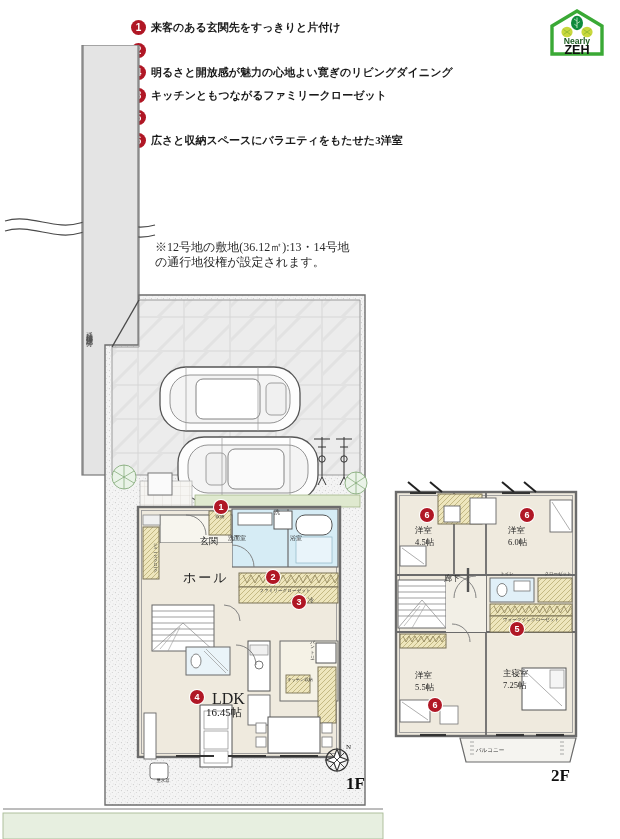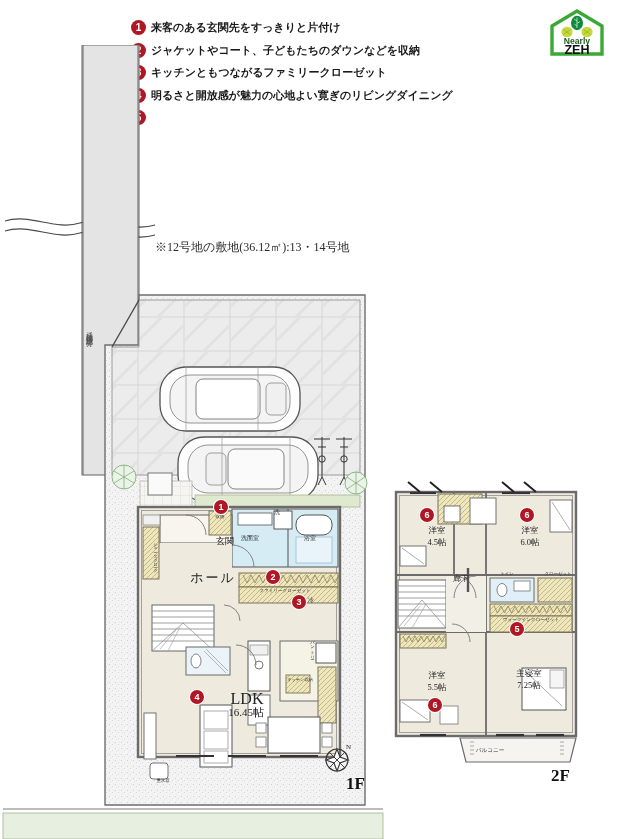--- a/index.html
+++ b/index.html
@@ -33,21 +33,21 @@
     position:absolute;writing-mode:vertical-rl;font-size:7px;color:#555;
     letter-spacing:1px;white-space:nowrap;
   }
 
   
   .floorlab{position:absolute;font-family:"Liberation Serif",serif;font-weight:bold;font-size:17px;color:#111;}
 
   
   .f2{position:absolute;left:390px;top:480px;width:200px;height:290px;}
 
-  .rmname{position:absolute;text-align:center;font-size:8.5px;color:#222;line-height:10px;white-space:nowrap;}
+  .rmname{position:absolute;text-align:left;font-size:8.5px;color:#222;line-height:10px;white-space:nowrap;}
   .tiny{position:absolute;font-size:4.6px;color:#333;line-height:5.4px;text-align:center;white-space:nowrap;}
   .tiny2{position:absolute;font-size:4px;color:#333;line-height:4.6px;text-align:center;white-space:nowrap;}
   .mkr{
     position:absolute;width:14px;height:14px;border-radius:50%;background:#b01725;color:#fff;
     font-family:"Liberation Sans",sans-serif;font-size:9px;font-weight:bold;
     display:flex;align-items:center;justify-content:center;z-index:40;
     box-shadow:0 0 0 1px #fff;
   }
   svg{display:block;}
 </style>
@@ -56,32 +56,35 @@
 
 <div class="root">
 
   <div class="features">
     <div class="frow">
       <div class="badge">1</div>
       <div class="ftext">来客のある玄関先をすっきりと片付け</div>
     </div>
     <div class="frow">
       <div class="badge">2</div>
-      <div class="ftext">ジャケットやコート、子どもたちのダウンなどを収納</div>
+    </div>
+    <div class="frow">
+      <div class="badge">4</div>
+      <div class="ftext">明るさと開放感が魅力の心地よい寛ぎのリビングダイニング</div>
     </div>
     <div class="frow">
       <div class="badge">3</div>
       <div class="ftext">キッチンともつながるファミリークローゼット</div>
     </div>
     <div class="frow">
-      <div class="badge">4</div>
-      <div class="ftext">明るさと開放感が魅力の心地よい寛ぎのリビングダイニング</div>
-    </div>
-    <div class="frow">
       <div class="badge">5</div>
+    </div>
+    <div class="frow">
+      <div class="badge">6</div>
+      <div class="ftext">広さと収納スペースにバラエティをもたせた3洋室</div>
     </div>
   </div>
 
   <div class="zeh">
     <svg width="56" height="49" viewBox="0 0 56 49">
       <path d="M3 18 L28 3 L53 18 L53 46 L3 46 Z" fill="#ffffff" stroke="#3aa935" stroke-width="3.4"></path>
 
       <ellipse cx="28" cy="15" rx="6" ry="7.2" fill="#0f8a3c"></ellipse>
       <path d="M28 9.5 L28 20" stroke="#bfe6c4" stroke-width="0.9"></path>
       <path d="M28 13 L25 11 M28 15.5 L31 13.5 M28 18 L25.4 16.3" stroke="#bfe6c4" stroke-width="0.8"></path>
@@ -91,20 +94,21 @@
 
       <ellipse cx="38" cy="24" rx="5.6" ry="5.2" fill="#c9d83c"></ellipse>
       <path d="M34.5 21.5 L41.5 26.5 M41.5 21.5 L34.5 26.5" stroke="#8ab72c" stroke-width="0.8"></path>
       <text x="28" y="36" text-anchor="middle" font-family="Liberation Sans, sans-serif" font-size="8.6" font-weight="bold" fill="#1f5c22">Nearly</text>
       <text x="28" y="45.6" text-anchor="middle" font-family="Liberation Sans, sans-serif" font-size="12.6" font-weight="bold" fill="#111111">ZEH</text>
     </svg>
   </div>
 
   <div class="note">
     <div>※12号地の敷地(36.12㎡):13・14号地</div>
+    <div>の通行地役権が設定されます。</div>
   </div>
 
   <svg class="site" width="395" height="794" viewBox="0 0 395 794">
     <defs>
       <pattern id="gravel" width="6" height="6" patternUnits="userSpaceOnUse">
         <rect width="6" height="6" fill="#f4f4f4"></rect>
         <circle cx="1.4" cy="1.6" r="0.55" fill="#c8c8c8"></circle>
         <circle cx="4.3" cy="3.4" r="0.5" fill="#cccccc"></circle>
         <circle cx="2.6" cy="4.9" r="0.45" fill="#d0d0d0"></circle>
         <circle cx="5.3" cy="0.9" r="0.4" fill="#cfcfcf"></circle>

